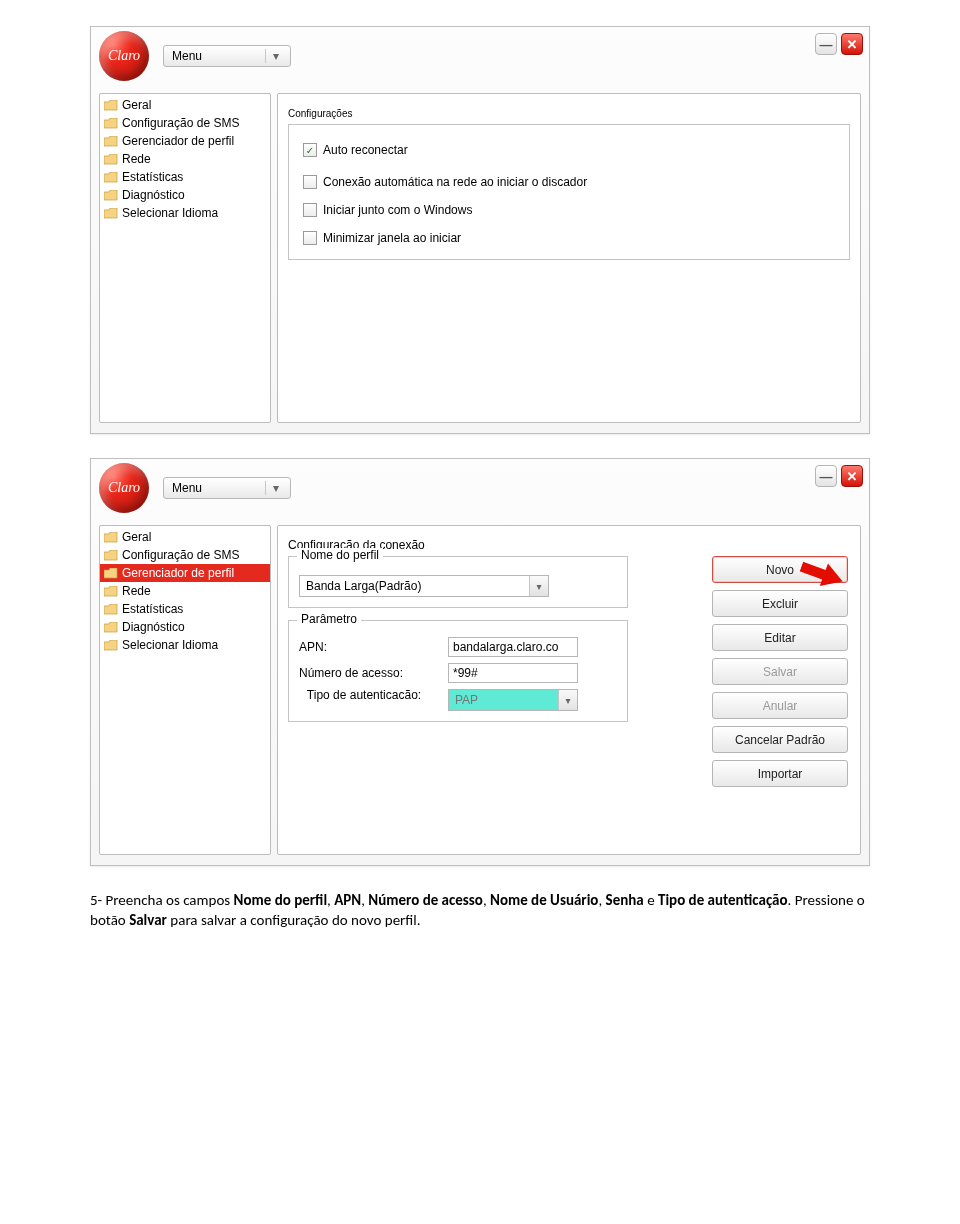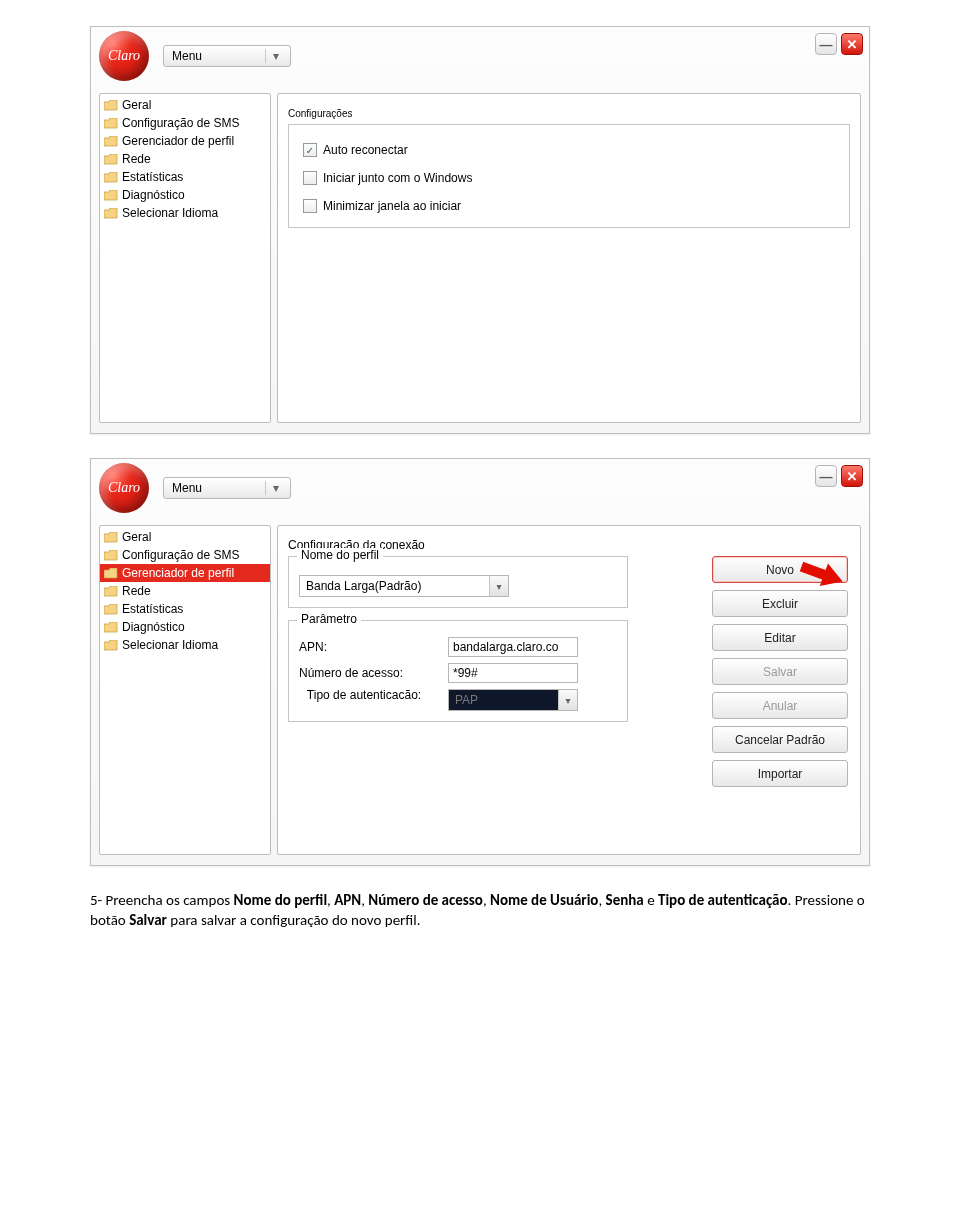--- a/index.html
+++ b/index.html
@@ -329,20 +329,24 @@
 
       <div class="main geral">
         <div class="fs-no-box">
           <span style="font-size:10px;">Configurações</span>
         </div>
         <div class="fieldset">
           <div class="chk-row" style="margin-top:4px;">
             <span class="chk">✓</span>
             <span>Auto reconectar</span>
           </div>
+          <div class="chk-row" style="margin-top:18px;">
+            <span class="chk"></span>
+            <span>Conexão automática na rede ao iniciar o discador</span>
+          </div>
           <div class="chk-row" style="margin-top:14px;">
             <span class="chk"></span>
             <span>Iniciar junto com o Windows</span>
           </div>
           <div class="chk-row" style="margin-top:14px; margin-bottom:6px;">
             <span class="chk"></span>
             <span>Minimizar janela ao iniciar</span>
           </div>
         </div>
       </div>
@@ -435,40 +439,40 @@
           </svg>
         </div>
 
         <div class="fs-no-box">
           <span style="font-size:12px;">Configuração da conexão</span>
         </div>
 
         <div style="width:340px;">
           <div class="fieldset" style="padding:18px 10px 10px 10px;">
             <span class="legend">Nome do perfil</span>
-            <div class="combo" style="width:210px;">
+            <div class="combo" style="width:250px;">
               <span class="cv">Banda Larga(Padrão)</span>
               <span class="carrow">▾</span>
             </div>
           </div>
 
           <div class="fieldset" style="padding:10px 10px 4px 10px; margin-top:12px;">
             <span class="legend">Parâmetro</span>
 
             <div class="form-row">
               <span class="lbl">APN:</span>
               <input class="text-input" style="width: 130px;" value="bandalarga.claro.co">
             </div>
             <div class="form-row">
               <span class="lbl">Número de acesso:</span>
               <input class="text-input" style="width: 130px;" value="*99#">
             </div>
             <div class="form-row" style="align-items:flex-start;">
               <span class="lbl" style="line-height:1.15;text-align:center;">Tipo de autenticacão:</span>
-              <div class="combo" style="width:130px; background:#0f172a;">
+              <div class="combo" style="width:130px; background:#5eead4;">
                 <span class="cv" style="color:#777;">PAP</span>
                 <span class="carrow">▾</span>
               </div>
             </div>
           </div>
         </div>
 
         <div class="side-buttons">
           <div class="btn primary">
               <span>Novo</span>

